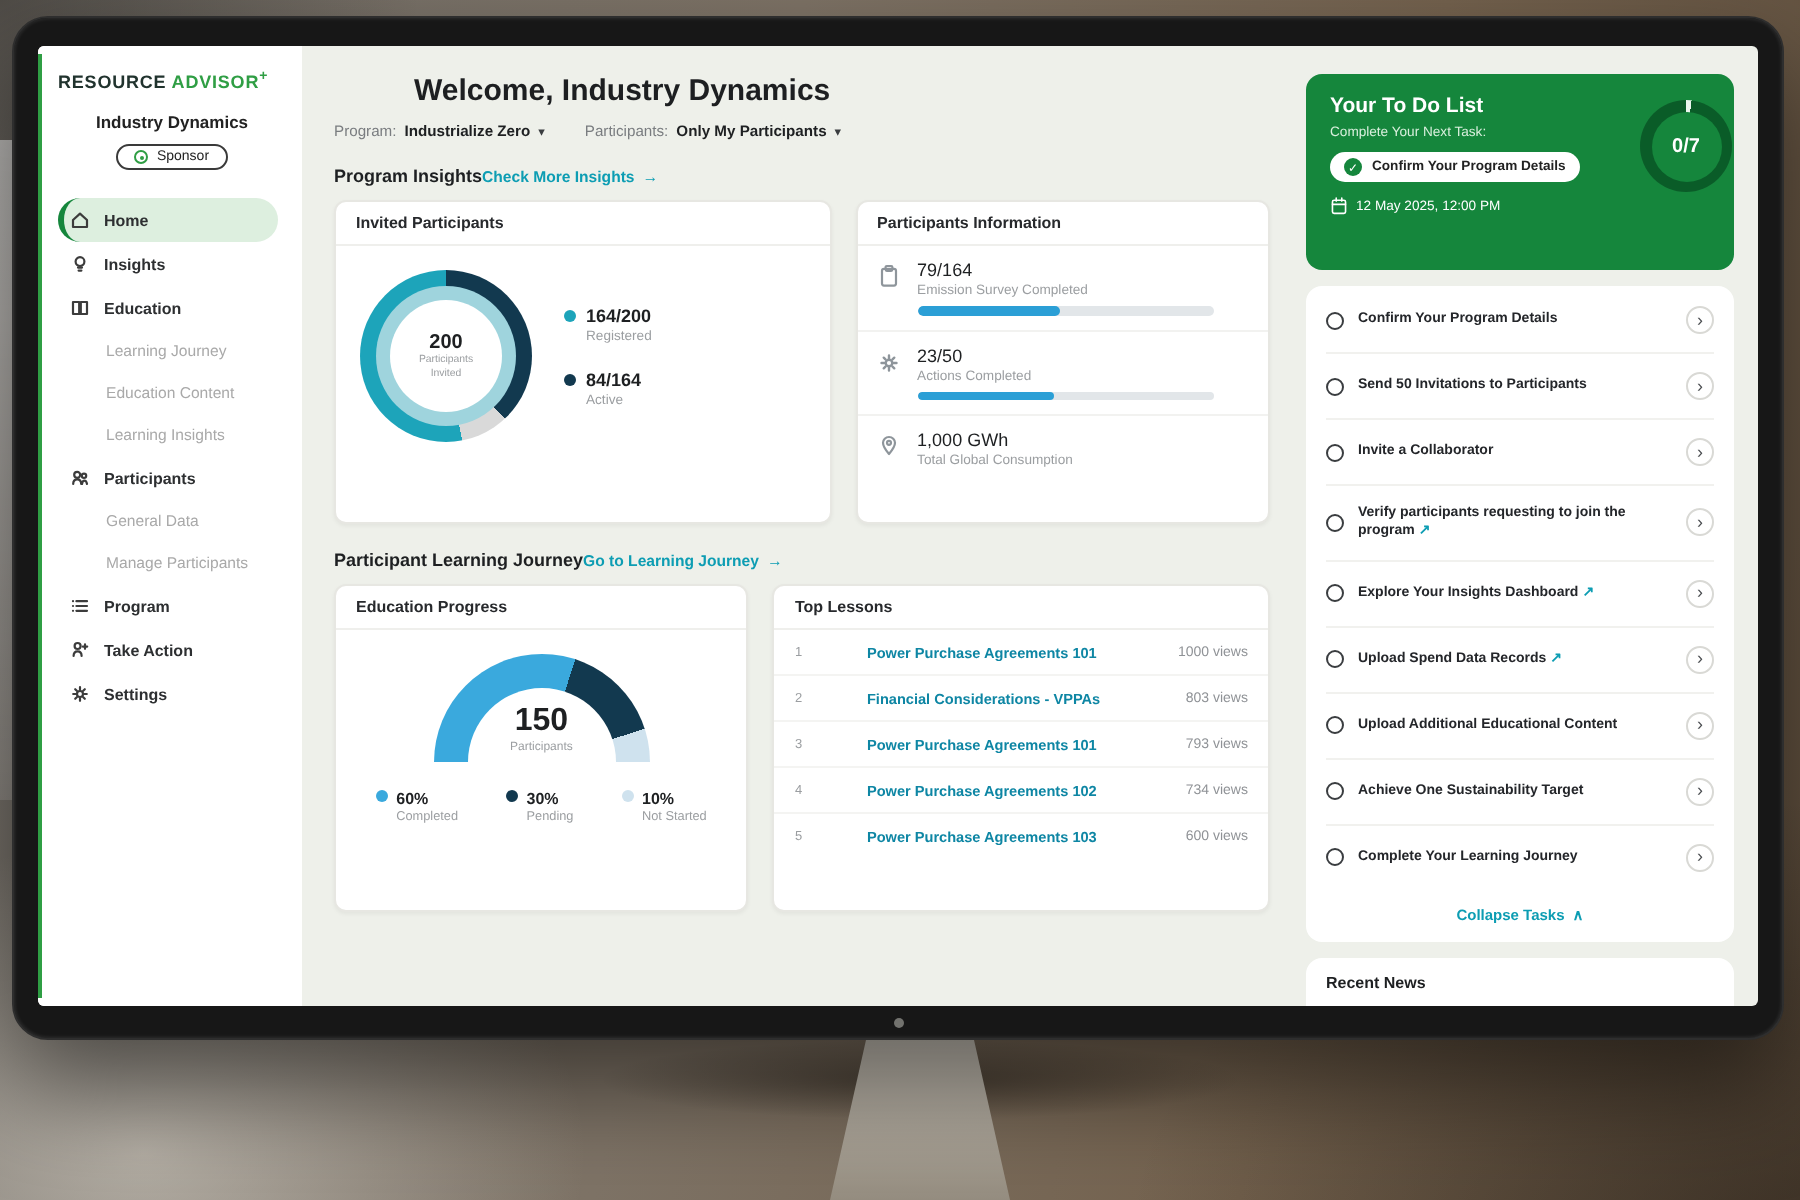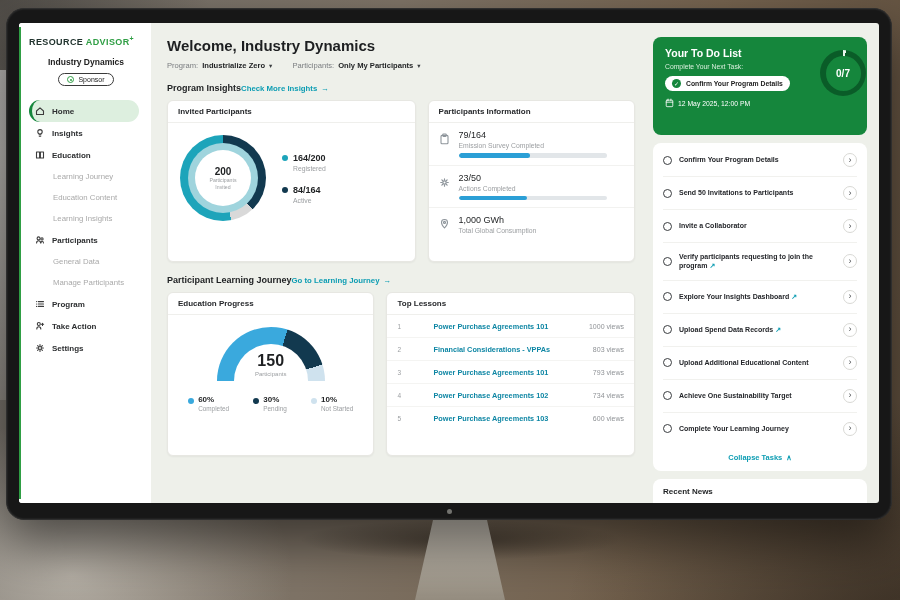--- a/index.html
+++ b/index.html
@@ -43,21 +43,21 @@
   .badge .dot-ico::after{content:"";position:absolute;left:1.5px;top:1.5px;width:2px;height:2px;border-radius:50%;background:#2f9e44;}
   .nav{margin-top:14px;display:flex;flex-direction:column;}
   .nav-item{display:flex;align-items:center;gap:7px;height:22px;padding-left:6px;font-size:8px;
     font-weight:700;color:#2d2f31;border-radius:11px;cursor:pointer;}
   .nav-item svg{flex:none;stroke:#3c3c3c;fill:none;stroke-width:1.1;stroke-linecap:round;stroke-linejoin:round;}
   .nav-item.active{background:#ddefdf;border-left:3px solid var(--green);padding-left:3px;margin-right:4px;}
   .nav-sub{display:flex;align-items:center;height:21px;padding-left:24px;font-size:7.8px;color:#a9a9a9;cursor:pointer;}
 
   
   .main{flex:1;padding:14px 12px 0 16px;min-width:0;}
-  .welcome{font-size:15px;font-weight:700;color:#1d1f21;}
+  .welcome{font-size:15px;font-weight:700;color:#1d1f21;margin-left:40px;}
   .filters{display:flex;gap:20px;margin-top:7px;font-size:7.6px;align-items:center;}
   .filter{display:flex;align-items:center;gap:4px;cursor:pointer;}
   .filter .flabel{color:#7a7d80;}
   .filter .fvalue{color:#1e2022;font-weight:700;}
   .filter .chev{color:#3a3d40;font-size:6.5px;}
   .sec-row{display:flex;align-items:baseline;justify-content:flex-start;margin-top:13px;}
   .sec-title{font-size:9px;font-weight:700;color:#1e2022;}
   .sec-link{display:flex;gap:4px;align-items:center;color:var(--teal);font-size:7.8px;font-weight:700;cursor:pointer;}
   .cards-row{display:flex;gap:12px;margin-top:7px;}
   .card{background:#fff;border:1px solid var(--card-border);border-radius:6px;
@@ -92,21 +92,21 @@
 
   .gauge{position:relative;width:108px;margin:12px auto 0;}
   .gauge-clip{width:108px;height:54px;overflow:hidden;position:relative;}
   .gauge-arc{width:108px;height:108px;border-radius:50%;background:var(--light-blue);}
   .gauge-hole{position:absolute;left:17px;top:17px;width:74px;height:74px;border-radius:50%;background:#fff;}
   .gauge-center{position:absolute;left:0;right:0;top:25px;text-align:center;}
   .gauge-val{font-size:16px;font-weight:700;color:#1e2022;text-align:center;}
   .gauge-lab{font-size:6px;color:#9b9ea1;margin-top:1px;}
   .edu-legend{display:flex;justify-content:space-around;margin-top:14px;padding:0 8px;}
   .edu-leg-item{text-align:left;}
-  .edu-leg-top{display:flex;align-items:flex-end;gap:4px;font-size:8px;font-weight:700;color:#1e2022;}
+  .edu-leg-top{display:flex;align-items:flex-start;gap:4px;font-size:8px;font-weight:700;color:#1e2022;}
   .edu-leg-sub{font-size:6.4px;color:#9b9ea1;margin-left:10px;margin-top:1px;}
 
   .lesson{display:flex;align-items:center;gap:8px;padding:6.5px 10px;}
   .lesson + .lesson{border-top:1px solid #f4f4f2;}
   .lesson .rank{width:8px;font-size:6.5px;color:#9b9ea1;flex:none;}
   .lesson .ltitle{flex:1;font-size:7.3px;font-weight:700;color:#0e86a4;cursor:pointer;margin-left:20px;}
   .lesson .views{font-size:7px;color:#8f9296;}
 
   
   .right{width:232px;flex:none;padding:14px 12px 0 6px;display:flex;flex-direction:column;}

